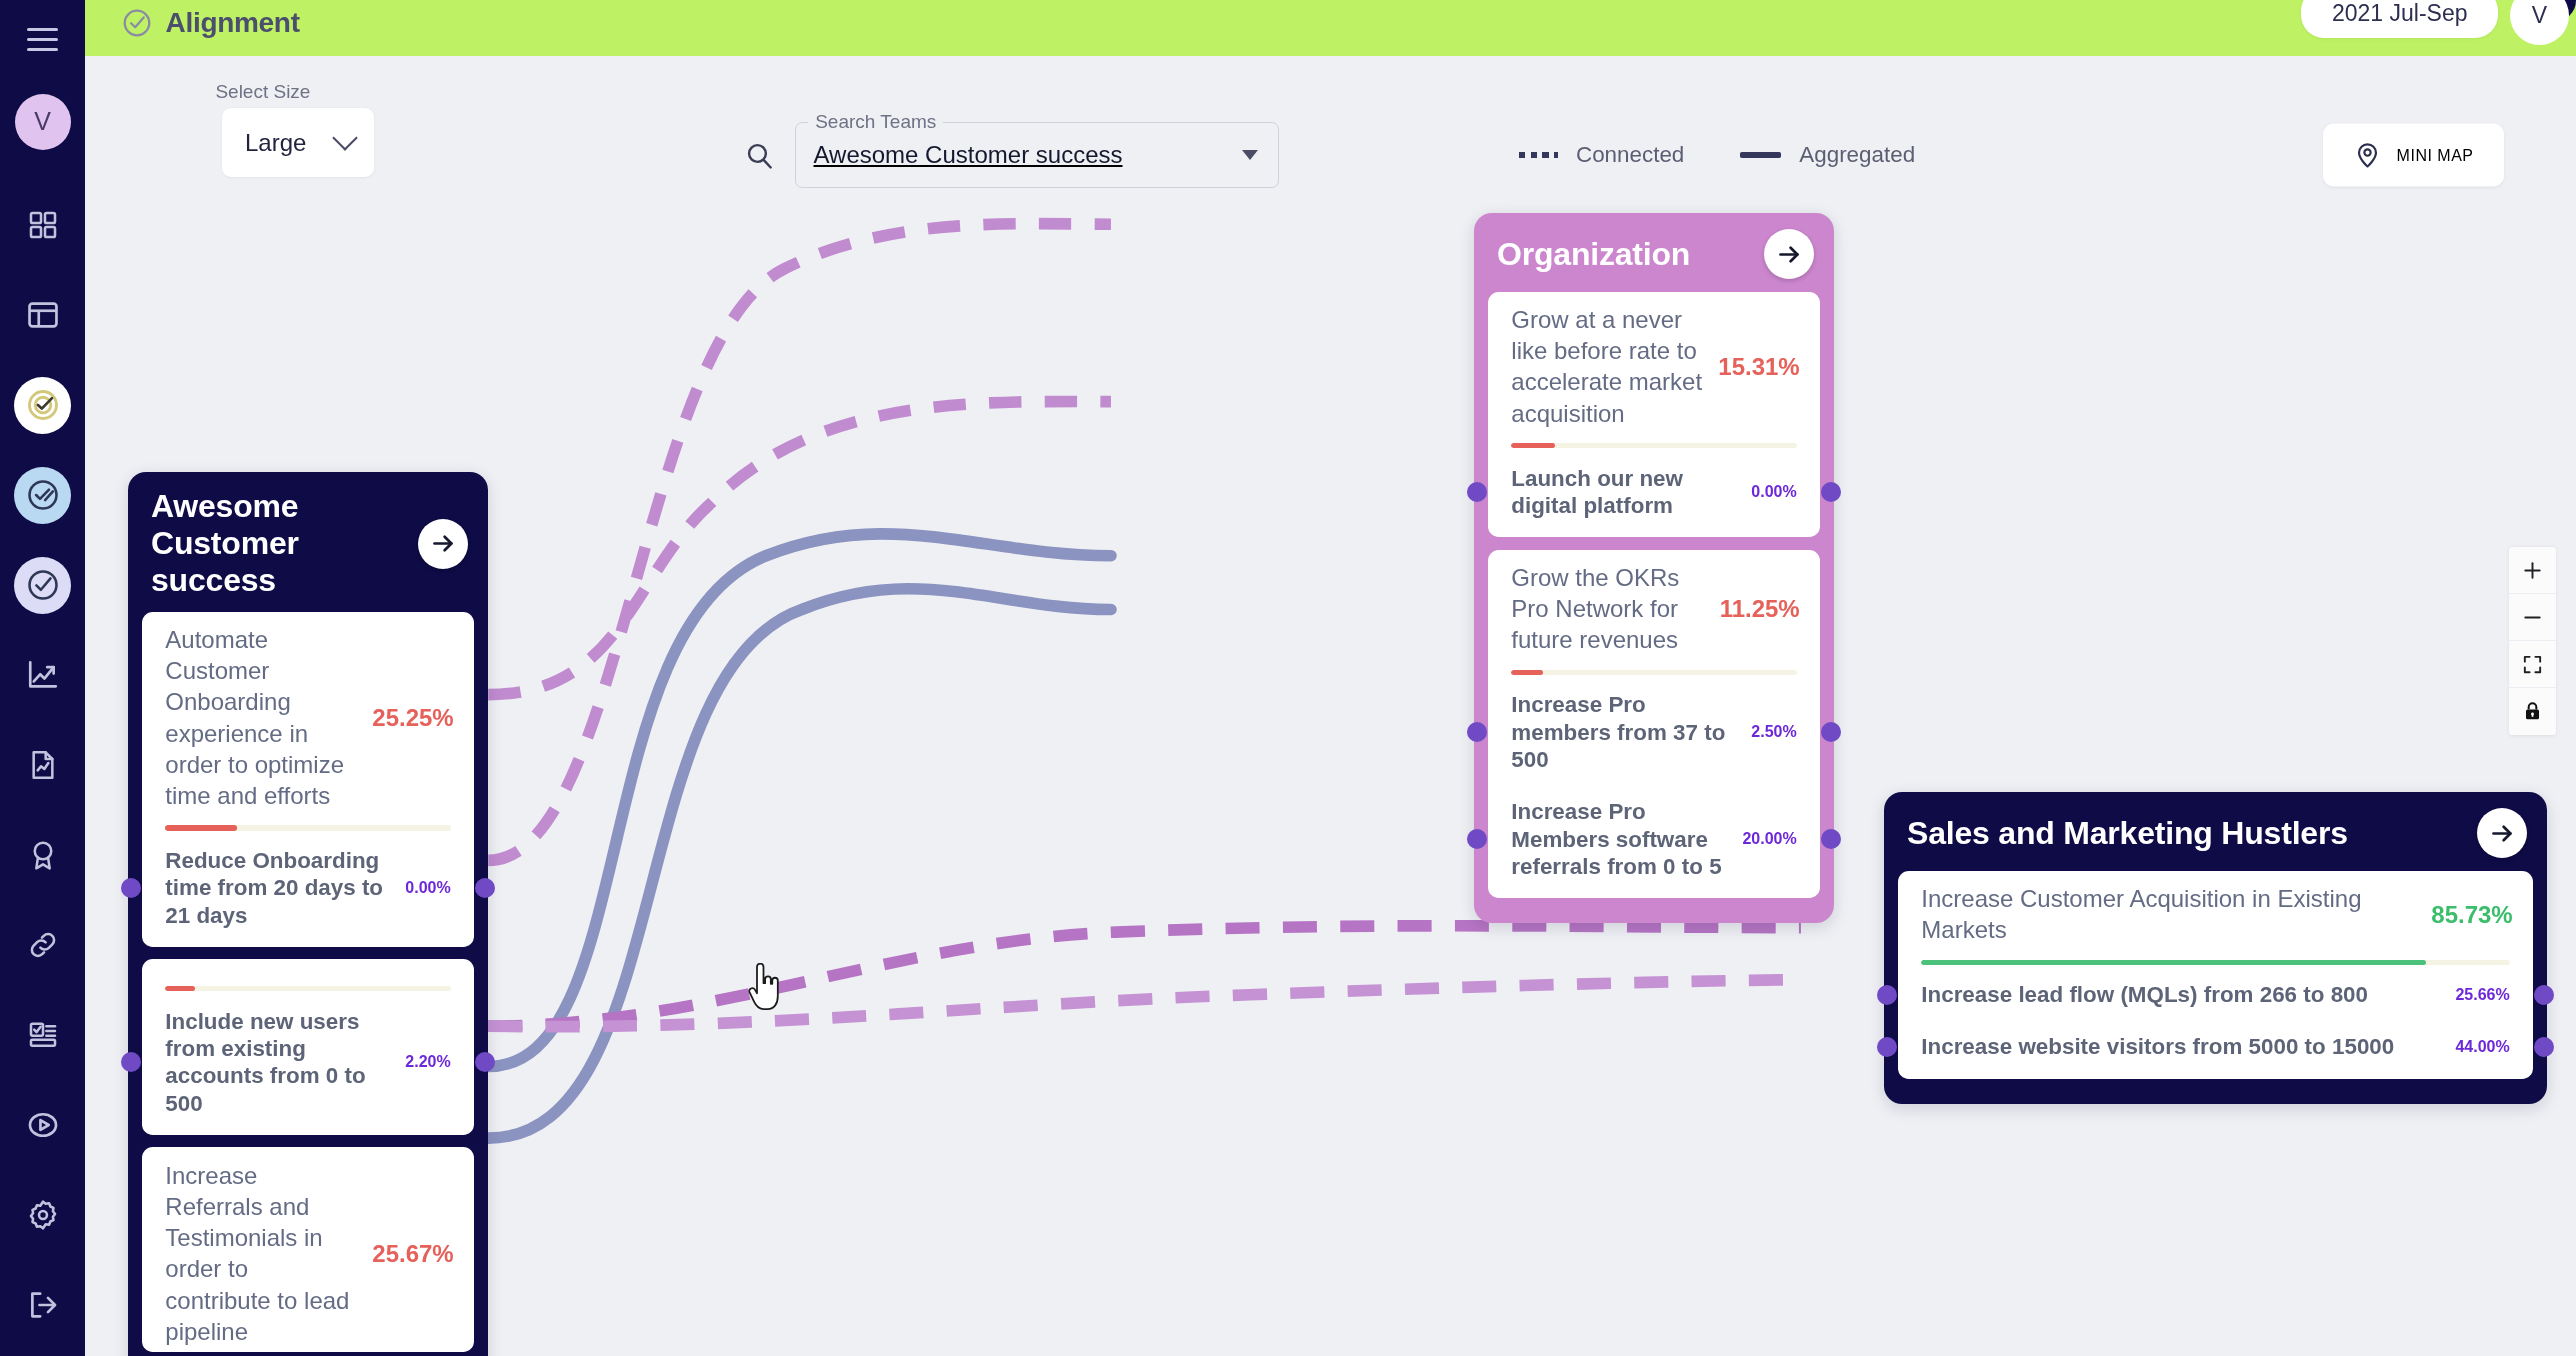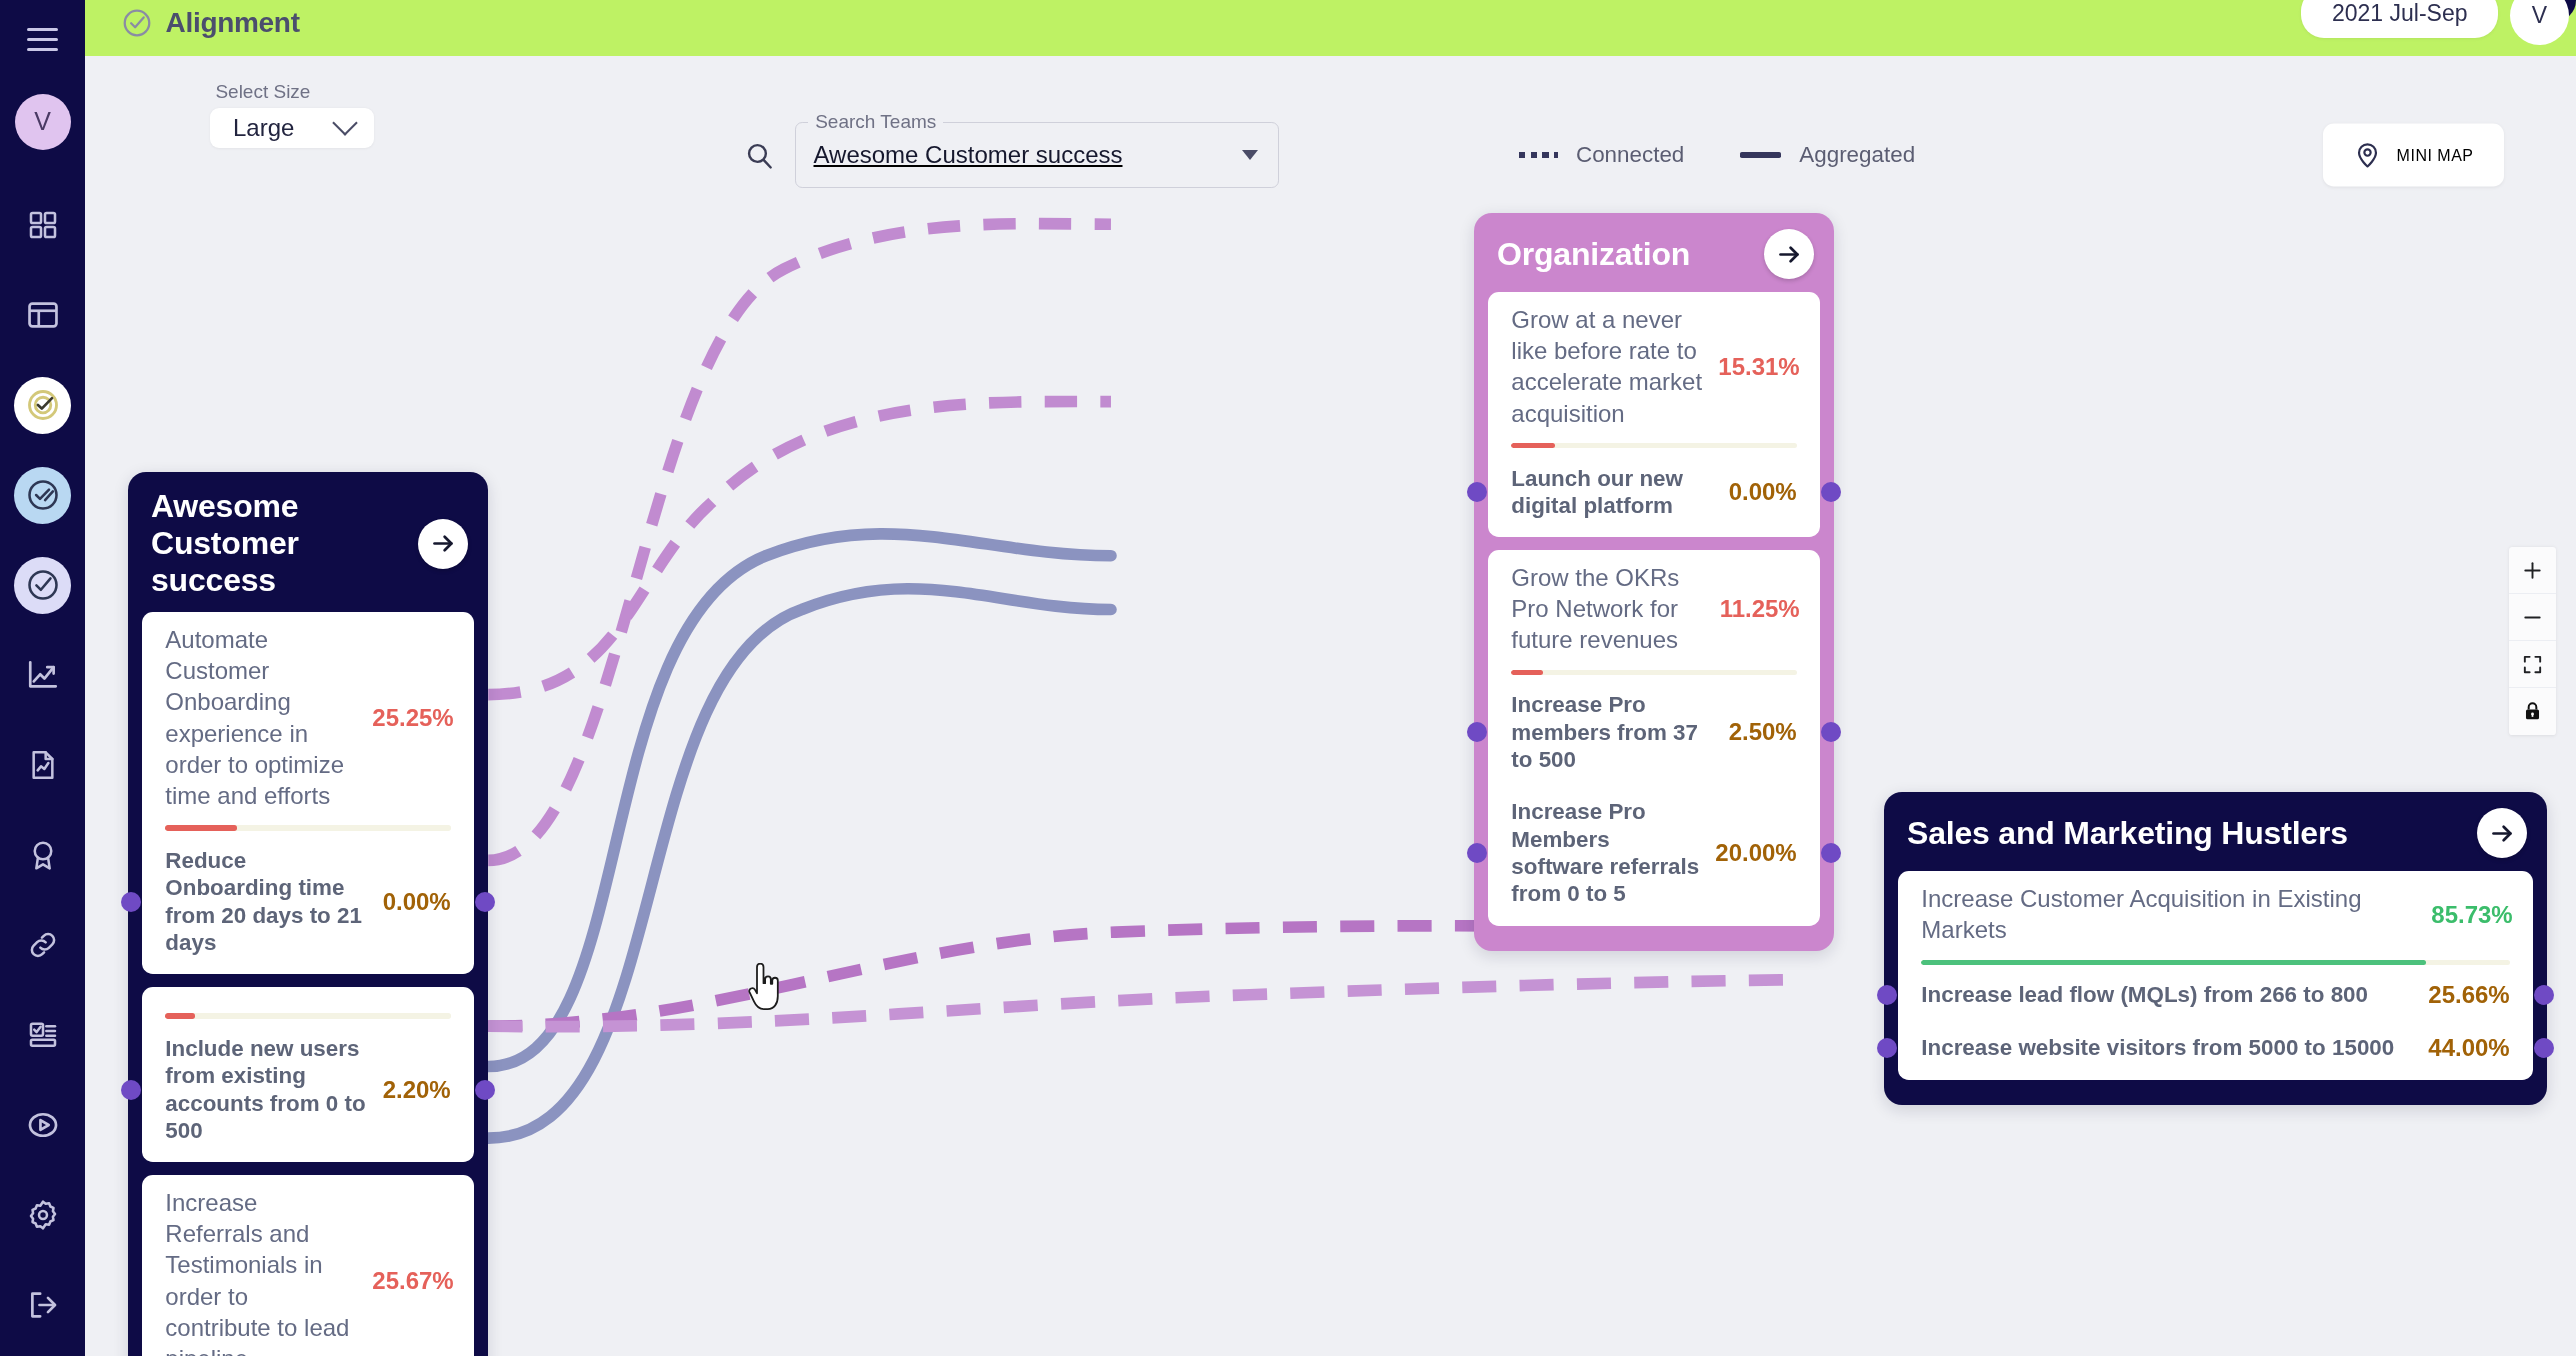--- a/index.html
+++ b/index.html
@@ -84,25 +84,25 @@
   
   #toolbar { position: absolute; left: 85px; top: 56px; right: 0; height: 99px; z-index: 25; }
 
   .field-select-size {
     position: absolute; left: 125px; top: 25px; width: 164px;
   }
   .field-label-plain {
     font-size: 19px; color: #6f7185; margin-bottom: 5.4px; padding-left: 5.4px;
   }
   .select-box {
-    background: #ffffff; border-radius: 9px; height: 40px;
+    background: #ffffff; border-radius: 9px; height: 69px;
     display: flex; align-items: center; justify-content: space-between;
     padding: 0 20px 0 23px; cursor: pointer;
     box-shadow: 0 0.9px 2.7px rgba(0,0,0,0.05);
-    font-size: 24px; color: #22243f;
+    font-size: 24px; color: #22243f; margin-left: 12px;
   }
   .chev {
     width: 0; height: 0; border-left: 8px solid transparent; border-right: 8px solid transparent;
     border-top: 10px solid #4a4c66;
   }
   .chev-thin {
     width: 18px; height: 18px; border-right: 2.7px solid #4a4c66; border-bottom: 2.7px solid #4a4c66;
     transform: rotate(45deg) translate(-3.6px,-3.6px);
   }
 
@@ -187,21 +187,21 @@
   }
   .progress > i { position: absolute; left: 0; top: 0; bottom: 0; display: block; border-radius: 2.7px; }
   .bar-red { background: #e5615a; }
   .bar-green { background: #4cc17c; }
 
   .kr-row {
     display: flex; align-items: center; justify-content: space-between;
     padding: 12.5px 23px 12.5px 23px; gap: 16px; position: relative;
   }
   .kr-title { font-size: 22.4px; font-weight: bold; color: #5d6478; line-height: 1.22; flex: 1; }
-  .kr-pct { font-size: 24px; font-weight: bold; color: #a16207; white-space: nowrap; }
+  .kr-pct { font-size: 16px; font-weight: bold; color: #6d28d9; white-space: nowrap; }
 
   .node-dot {
     position: absolute; width: 20px; height: 20px; border-radius: 50%;
     background: #6f4ac4; z-index: 12;
   }
 
   
   #zoomctl {
     position: absolute; right: 20px; top: 547px; width: 47px; z-index: 30;
     display: flex; flex-direction: column;

